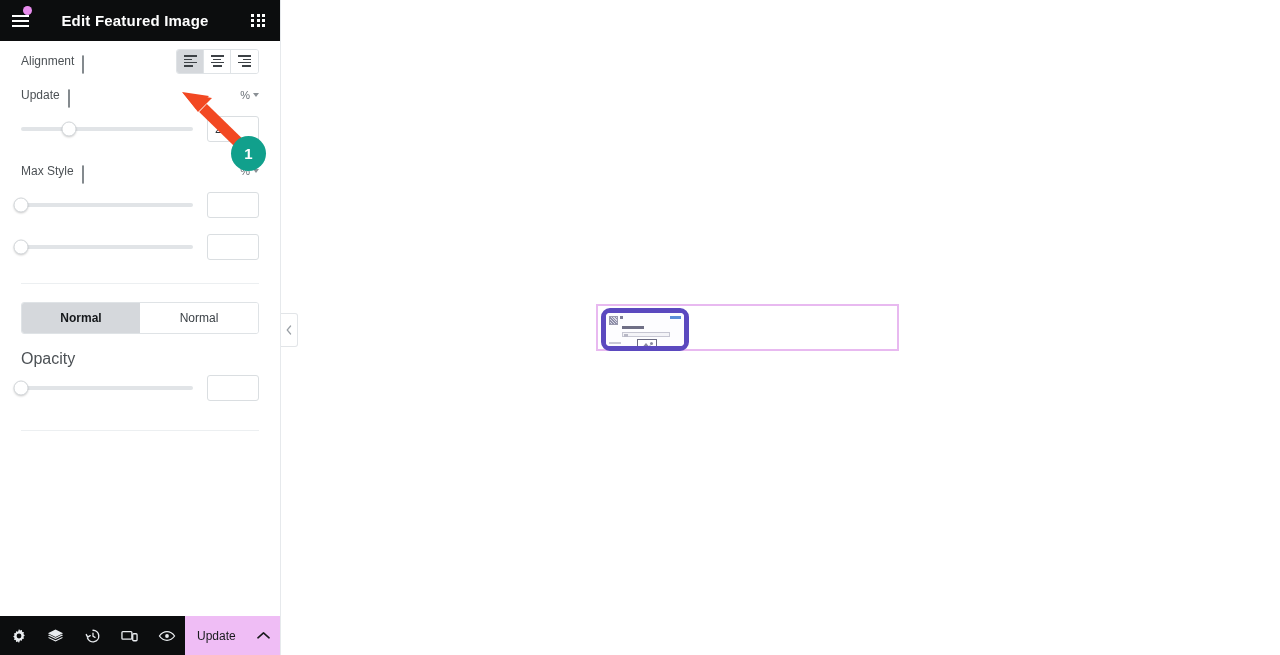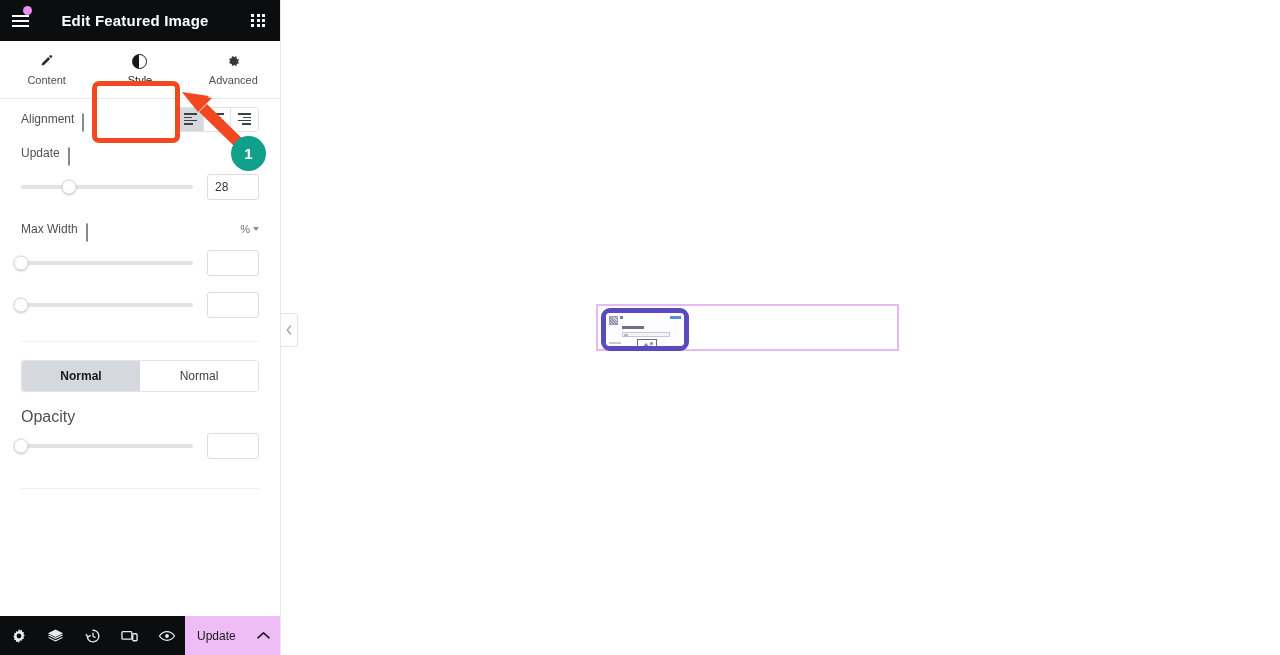--- a/index.html
+++ b/index.html
@@ -305,51 +305,20 @@
           <span></span>
             <span></span>
             <span></span>
           <span></span>
             <span></span>
             <span></span>
         </div>
       </div>
     </div>
 
-    <div class="tabs">
-
-      <div class="tab">
-        <div class="tab-ico">
-          <svg width="15" height="15" viewBox="0 0 16 16">
-            <path d="M11.6 1.6a1.4 1.4 0 0 1 2 2l-.9.9-2-2 .9-.9z" fill="#2b2f33"></path>
-            <path d="M9.9 3.2l2 2-6.5 6.5-2.6.6.6-2.6 6.5-6.5z" fill="#2b2f33"></path>
-          </svg>
-        </div>
-        <div class="tab-label">Content</div>
-      </div>
-
-      <div class="tab active">
-        <div class="tab-ico">
-          <div class="ico-contrast"></div>
-        </div>
-        <div class="tab-label">Style</div>
-      </div>
-
-      <div class="tab">
-        <div class="tab-ico">
-          <svg width="15" height="15" viewBox="0 0 16 16">
-            <path fill="#2b2f33" d="M8 5.1A2.9 2.9 0 1 0 8 10.9 2.9 2.9 0 0 0 8 5.1zm0 4.5A1.6 1.6 0 1 1 8 6.4a1.6 1.6 0 0 1 0 3.2z"></path>
-            <path fill="#2b2f33" d="M14 9.1l-1.2-.4a4.9 4.9 0 0 0 0-1.4l1.2-.4-.6-1.7-1.2.4a4.9 4.9 0 0 0-1-1l.4-1.2L9.9 2l-.4 1.2a4.9 4.9 0 0 0-1.4 0L7.7 2 6 2.6l.4 1.2a4.9 4.9 0 0 0-1 1L4.2 4.4 3.3 5.9l1 .8a4.9 4.9 0 0 0 0 1.4l-1 .8.9 1.5 1.2-.4a4.9 4.9 0 0 0 1 1L6 12.3l1.7.6.4-1.2a4.9 4.9 0 0 0 1.4 0l.4 1.2 1.7-.6-.4-1.2a4.9 4.9 0 0 0 1-1l1.2.4.6-1.4z" opacity=".92"></path>
-          </svg>
-        </div>
-        <div class="tab-label">Advanced</div>
-      </div>
-
-      <div class="hl-box"></div>
-    </div>
 
     <div class="panel-body">
 
 
       <div class="ctrl">
 
         <div class="ctrl-row">
           <span class="ctrl-label">Alignment</span>
           <span class="dev-ico">
             <span class="scr"></span><span class="stand"></span>
@@ -396,21 +365,21 @@
         </div>
         <div class="slider-row">
           <div class="slider">
             <div class="track"></div>
             <div class="knob" style="left:28%"></div>
           </div>
           <input class="numbox" type="text" value="28" style="">
         </div>
 
         <div class="ctrl-row">
-          <span class="ctrl-label">Max Width</span>
+          <span class="ctrl-label">Max Style</span>
           <span class="dev-ico">
             <span class="scr"></span><span class="stand"></span>
           </span>
           <span class="spacer"></span>
           <span class="unit">
             <span>%</span>
             <span class="chev"></span>
           </span>
         </div>
         <div class="slider-row">

